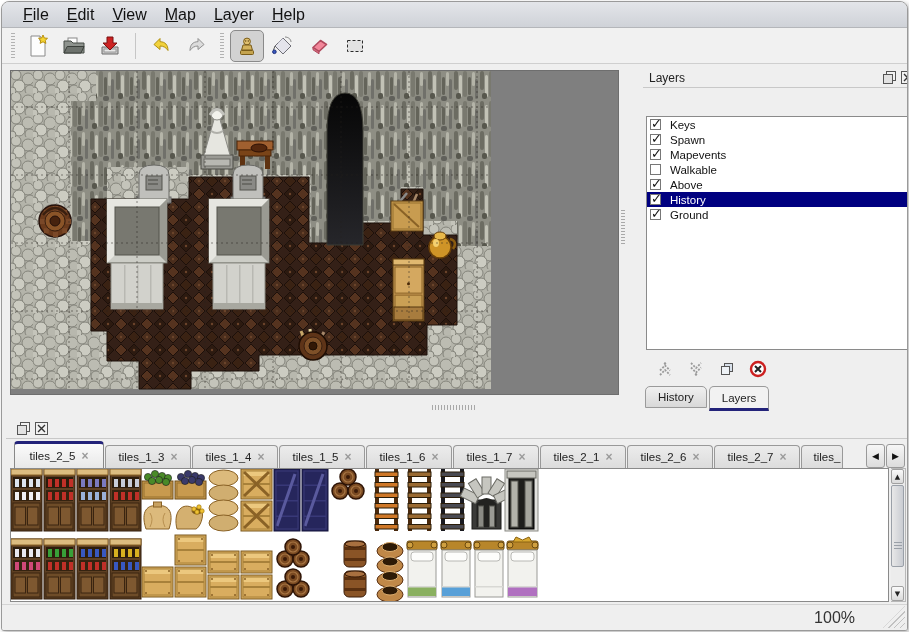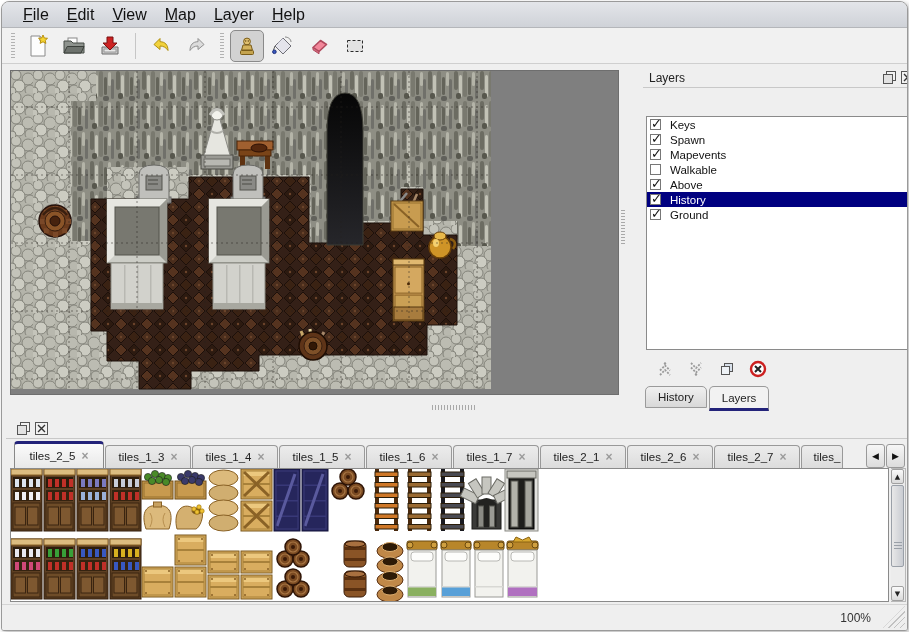--- a/index.html
+++ b/index.html
@@ -65,21 +65,21 @@
   .ts-area{position:absolute;left:4px;top:49px;width:879px;height:134px;background:#fff;border:1px solid #8a8a8a;overflow:hidden;}
   .ts-vscroll{position:absolute;right:-15px;width:15px;top:49px;height:134px;background:#ececec;border:1px solid #b8b8b8;border-left:none;}
   .sb-btn{position:absolute;left:0;width:13px;height:15px;background:linear-gradient(#fafafa,#dadada);border:1px solid #a0a0a0;
     border-radius:2px;display:flex;align-items:center;justify-content:center;font-family:"DejaVu Sans",sans-serif;font-size:7px;color:#222;}
   .sb-thumb{position:absolute;left:0;top:16px;width:13px;height:82px;background:linear-gradient(90deg,#e8e8e8,#c9ccd2);
     border:1px solid #9aa0a8;border-radius:2px;}
   .sb-thumb:after{content:"";position:absolute;left:2px;top:56px;width:8px;height:7px;
     background:repeating-linear-gradient(180deg,#9aa0a8 0 1px,transparent 1px 3px);}
   
   .statusbar{height:26px;border-top:1px solid #d4d4d4;background:#efefef;display:flex;align-items:center;justify-content:flex-end;
-    font-size:12px;color:#333;padding-right:36px;position:relative;}
+    font-size:16px;color:#333;padding-right:52px;position:relative;}
   .resize-grip{position:absolute;right:2px;bottom:2px;width:22px;height:22px;
     background:repeating-linear-gradient(135deg,transparent 0 3px,#c2c2c2 3px 4px);
     clip-path:polygon(100% 0,100% 100%,0 100%);}
   svg{display:block;}
 </style>
 </head>
 <body>
 
 <div class="window">
 

